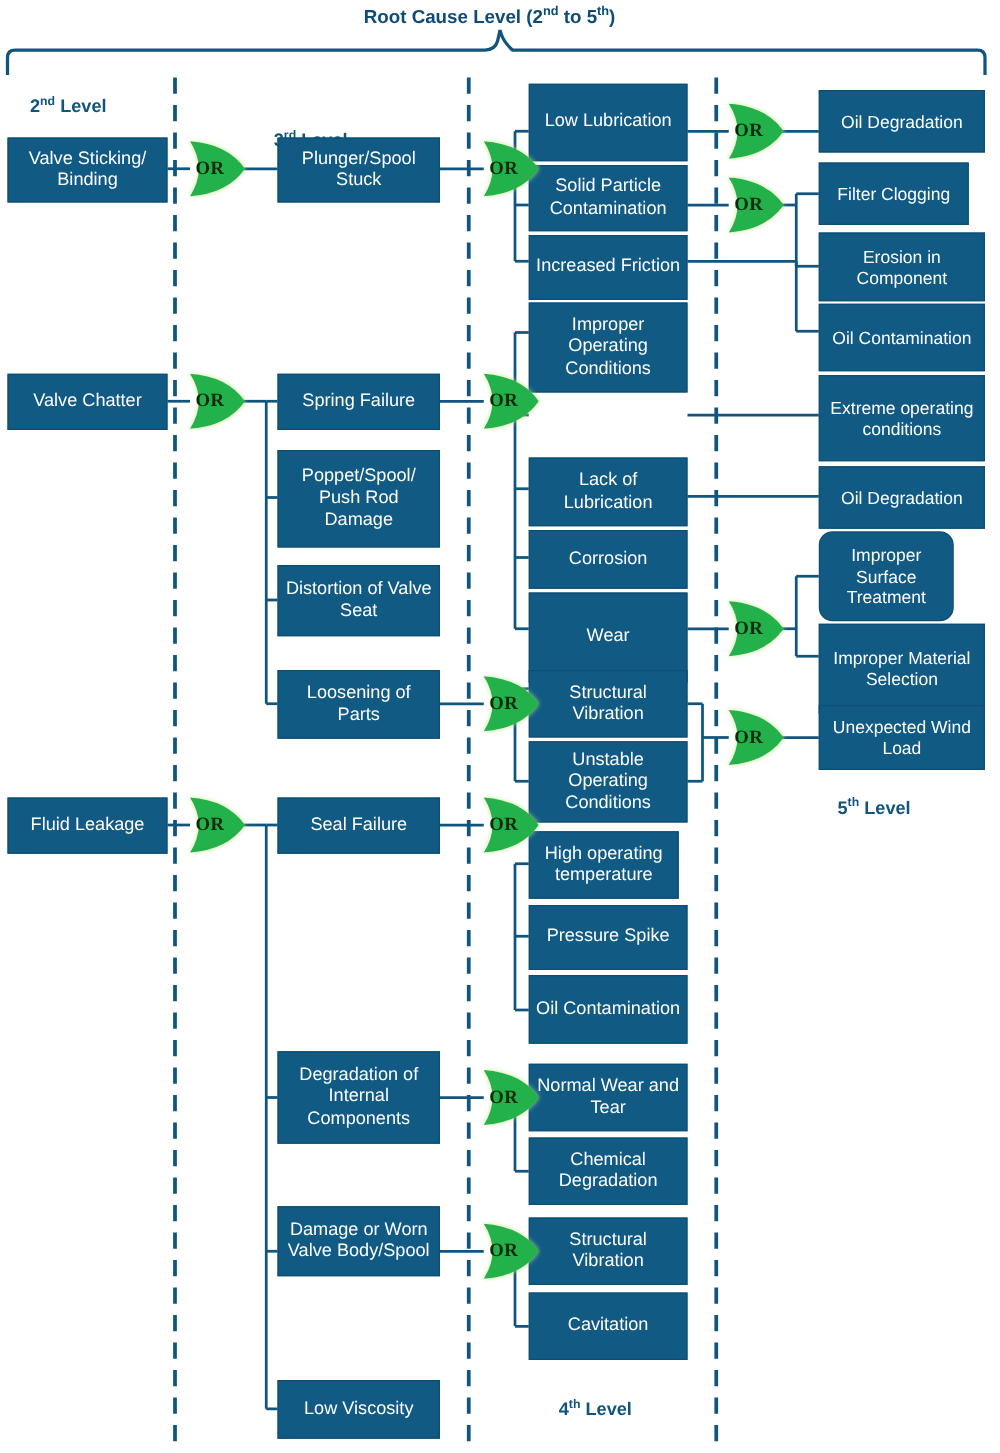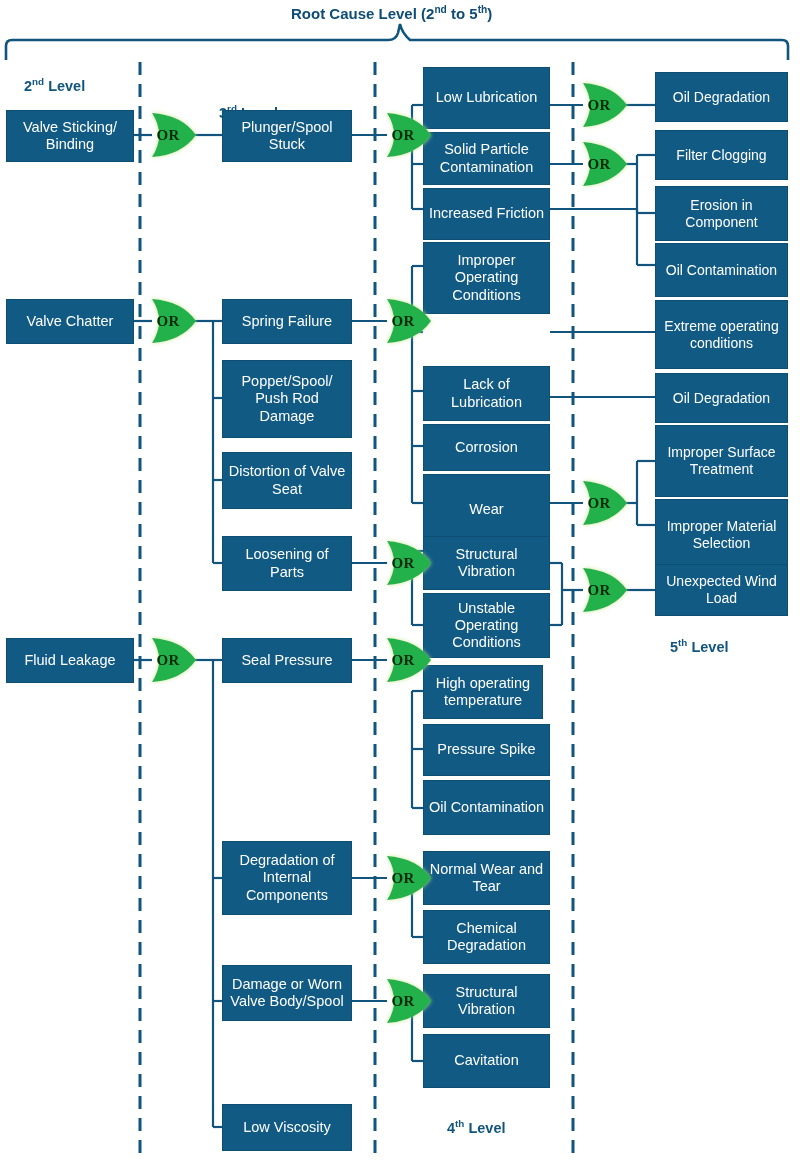--- a/index.html
+++ b/index.html
@@ -197,21 +197,21 @@
 
   <div class="box" style="left:6px; top:110px; width:128px; height:52px;">Valve Sticking/ Binding</div>
   <div class="box" style="left:6px; top:299px; width:128px; height:45px;">Valve Chatter</div>
   <div class="box" style="left:6px; top:638px; width:128px; height:45px;">Fluid Leakage</div>
 
   <div class="box" style="left:222px; top:110px; width:130px; height:52px;">Plunger/Spool Stuck</div>
   <div class="box" style="left:222px; top:299px; width:130px; height:45px;">Spring Failure</div>
   <div class="box" style="left:222px; top:360px; width:130px; height:78px;">Poppet/Spool/ Push Rod Damage</div>
   <div class="box" style="left:222px; top:452px; width:130px; height:57px;">Distortion of Valve Seat</div>
   <div class="box" style="left:222px; top:536px; width:130px; height:55px;">Loosening of Parts</div>
-  <div class="box" style="left:222px; top:638px; width:130px; height:45px;">Seal Pressure</div>
+  <div class="box" style="left:222px; top:638px; width:130px; height:45px;">Seal Failure</div>
   <div class="box" style="left:222px; top:841px; width:130px; height:74px;">Degradation of Internal Components</div>
   <div class="box" style="left:222px; top:965px; width:130px; height:56px;">Damage or Worn Valve Body/Spool</div>
   <div class="box" style="left:222px; top:1104px; width:130px; height:47px;">Low Viscosity</div>
 
   <div class="box" style="left:423px; top:67px; width:127px; height:62px;">Low Lubrication</div>
   <div class="box" style="left:423px; top:132px; width:127px; height:53px;">Solid Particle Contamination</div>
   <div class="box" style="left:423px; top:188px; width:127px; height:52px;">Increased Friction</div>
   <div class="box" style="left:423px; top:242px; width:127px; height:72px;">Improper Operating Conditions</div>
   <div class="box" style="left:423px; top:366px; width:127px; height:55px;">Lack of Lubrication</div>
   <div class="box" style="left:423px; top:424px; width:127px; height:47px;">Corrosion</div>
@@ -220,26 +220,26 @@
   <div class="box" style="left:423px; top:593px; width:127px; height:65px;">Unstable Operating Conditions</div>
   <div class="box" style="left:423px; top:665px; width:120px; height:54px;">High operating temperature</div>
   <div class="box" style="left:423px; top:724px; width:127px; height:52px;">Pressure Spike</div>
   <div class="box" style="left:423px; top:780px; width:127px; height:55px;">Oil Contamination</div>
   <div class="box" style="left:423px; top:851px; width:127px; height:54px;">Normal Wear and Tear</div>
   <div class="box" style="left:423px; top:910px; width:127px; height:54px;">Chemical Degradation</div>
   <div class="box" style="left:423px; top:974px; width:127px; height:54px;">Structural Vibration</div>
   <div class="box" style="left:423px; top:1034px; width:127px; height:54px;">Cavitation</div>
 
   <div class="box l5" style="left:655px; top:72px; width:133px; height:50px;">Oil Degradation</div>
-  <div class="box l5" style="left:655px; top:130px; width:133px; height:50px;">Filter Clogging</div>
+  <div class="box l5" style="left:655px; top:130px; width:120px; height:50px;">Filter Clogging</div>
   <div class="box l5" style="left:655px; top:186px; width:133px; height:55px;">Erosion in Component</div>
   <div class="box l5" style="left:655px; top:243px; width:133px; height:54px;">Oil Contamination</div>
   <div class="box l5" style="left:655px; top:300px; width:133px; height:69px;">Extreme operating conditions</div>
   <div class="box l5" style="left:655px; top:373px; width:133px; height:50px;">Oil Degradation</div>
-  <div class="box l5" style="left:655px; top:425px; width:133px; height:72px;">Improper Surface Treatment</div>
+  <div class="box l5" style="left:655px; top:425px; width:108px; height:72px;border-radius:11px;">Improper Surface Treatment</div>
   <div class="box l5" style="left:655px; top:499px; width:133px; height:72px;">Improper Material Selection</div>
   <div class="box l5" style="left:655px; top:564px; width:133px; height:52px;">Unexpected Wind Load</div>
 
   <div class="gate" style="left:148px; top:109px;">
     <svg viewBox="0 0 52 52" width="52" height="52">
         <defs>
           <filter id="g1" x="-30%" y="-30%" width="160%" height="160%">
             <feGaussianBlur stdDeviation="2" result="b"></feGaussianBlur>
             <feFlood flood-color="#b8e986" flood-opacity="0.85"></feFlood>
             <feComposite in2="b" operator="in"></feComposite>

